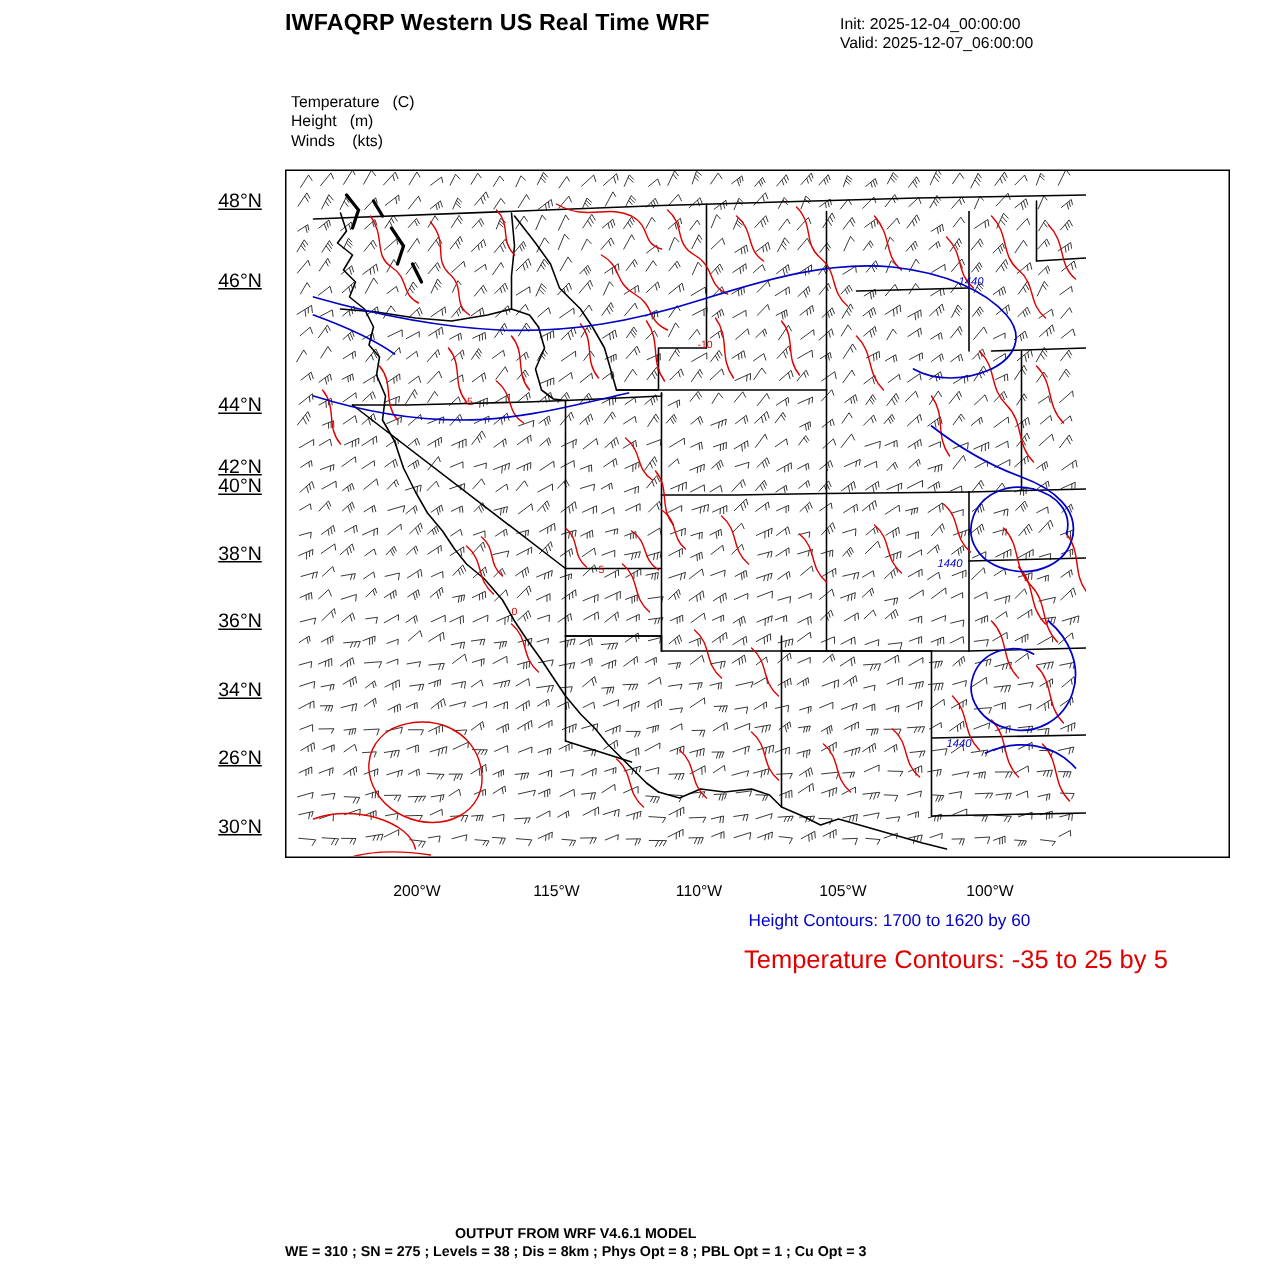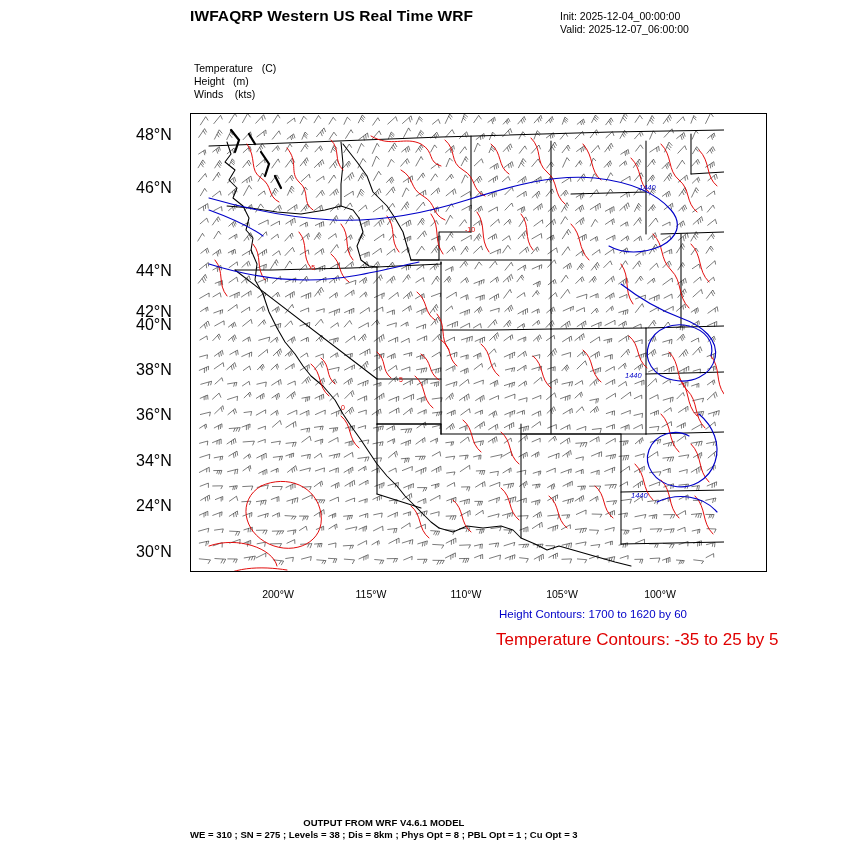--- a/index.html
+++ b/index.html
@@ -48,35 +48,36 @@
     font-size: 10.5px;
     line-height: 13px;
     white-space: nowrap;
   }
   #units .row { display: block; white-space: pre; }
 
   
   #mapbox {
     left: 190px;
     top: 113px;
-    width: 577px;
+    width: 630px;
     height: 459px;
     border: 1.2px solid #000;
     box-sizing: border-box;
     overflow: hidden;
     background: #ffffff;
   }
   #mapsvg { display: block; }
 
   
   .ylab {
-    font-size: 16px;
-    text-align: left;
+    font-size: 13px;
+    text-align: center;
     white-space: nowrap;
     width: 48px;
+    text-decoration: underline;
   }
   .xlab {
     font-size: 10.5px;
     text-align: center;
     white-space: nowrap;
     width: 60px;
   }
 
   
   #legend-height {
@@ -124,21 +125,21 @@
   </div>
 
   <div class="abs ylab" style="left:136px; top:126px;">48°N</div>
   <div class="abs ylab" style="left:136px; top:179px;">46°N</div>
   <div class="abs ylab" style="left:136px; top:222px;margin-top:40px;">44°N</div>
   <div class="abs ylab" style="left:136px; top:269px;margin-top:34px;">42°N</div>
   <div class="abs ylab" style="left:136px; top:316px;">40°N</div>
   <div class="abs ylab" style="left:136px; top:361px;">38°N</div>
   <div class="abs ylab" style="left:136px; top:406px;">36°N</div>
   <div class="abs ylab" style="left:136px; top:452px;">34°N</div>
-  <div class="abs ylab" style="left:136px; top:497px;">24°N</div>
+  <div class="abs ylab" style="left:136px; top:497px;">26°N</div>
   <div class="abs ylab" style="left:136px; top:543px;">30°N</div>
 
   <div class="abs xlab" style="left:248px; top:588px;">200°W</div>
   <div class="abs xlab" style="left:341px; top:588px;">115°W</div>
   <div class="abs xlab" style="left:436px; top:588px;">110°W</div>
   <div class="abs xlab" style="left:532px; top:588px;">105°W</div>
   <div class="abs xlab" style="left:630px; top:588px;">100°W</div>
 
   <div class="abs" id="mapbox">
     <svg id="mapsvg" width="533" height="457" viewBox="0 0 533 457" xmlns="http://www.w3.org/2000/svg">

